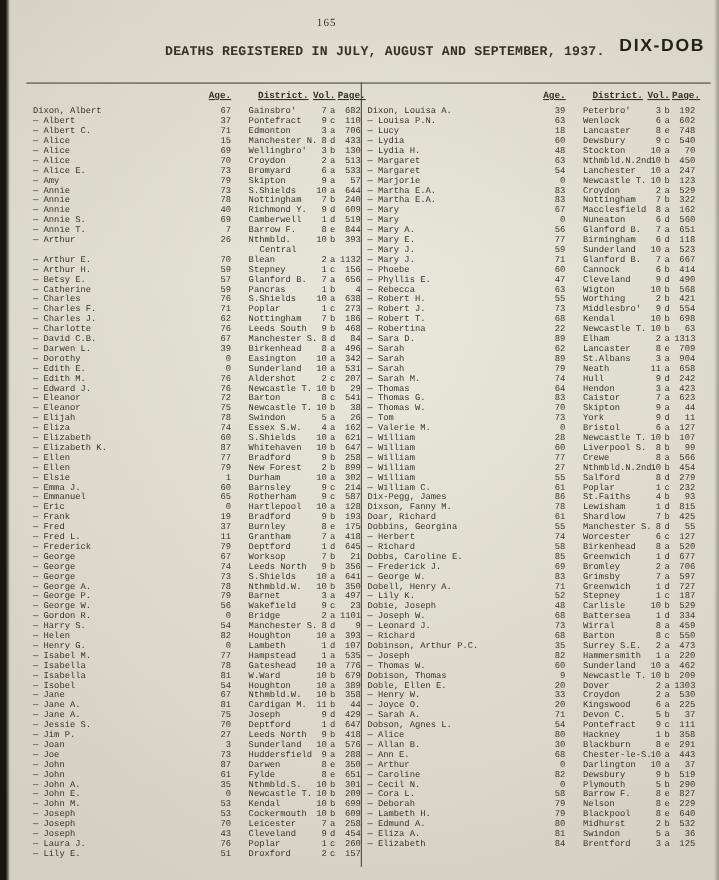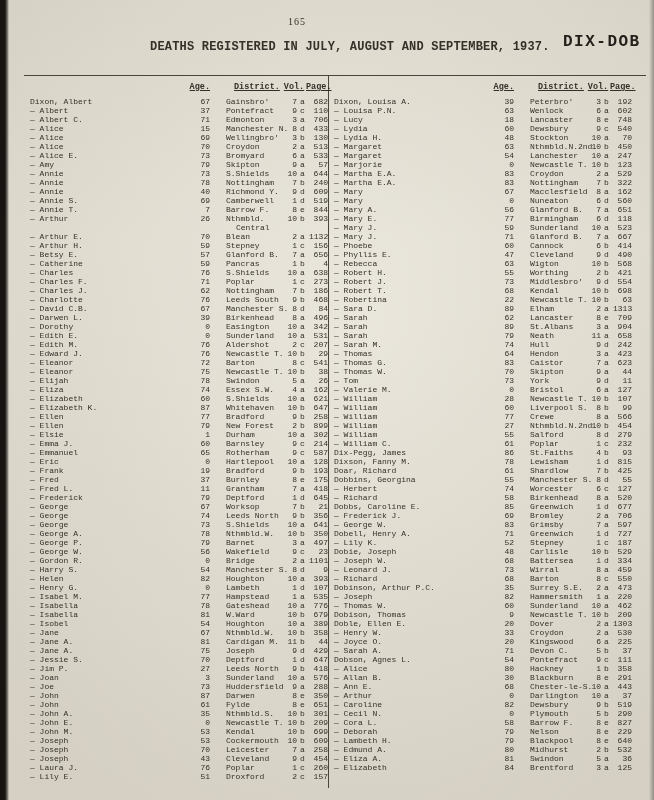--- a/index.html
+++ b/index.html
@@ -32,39 +32,39 @@
   .page-number{
     position:absolute;top:16px;left:288px;
     font-size:10px;letter-spacing:1px;font-family:Liberation Serif, serif;
   }
   .page-title{
     position:absolute;top:40px;left:150px;width:330px;
     font-size:12px;letter-spacing:0.2px;white-space:nowrap;font-weight:bold;
   }
   .index-range{
     position:absolute;top:33px;left:563px;
-    font-family:Liberation Mono, monospace;
+    font-family:Liberation Sans, sans-serif;
     font-weight:bold;font-size:16px;letter-spacing:1.5px;color:#23201b;
   }
   .top-rule{
     position:absolute;left:24px;right:8px;top:75px;height:0;
     border-top:1.5px solid var(--rule);
   }
   .col-divider{
     position:absolute;left:328px;top:75px;bottom:12px;width:0;
     border-left:1.2px solid var(--rule);
   }
   .colwrap{position:absolute;width:296px;}
   #col-left-wrap{left:30px;top:82px;}
   #col-right-wrap{left:334px;top:82px;}
   .hdr-row,.row{display:flex;align-items:flex-start;}
   .hdr-row{height:15px;font-weight:bold;}
   .hdr-row .h{text-decoration:underline;}
   .row{line-height:9px;font-size:8px;}
-  .hdr-row{font-size:8.5px;}
+  .hdr-row{font-size:8.5px;justify-content:space-between;}
   .c{flex:none;white-space:pre;}
   .name {width:150px;}
   .age  {width:30px;text-align:right;}
   .sp   {width:16px;}
   .dist {width:56px;}
   .voln {width:15px;text-align:right;}
   .voll {width:9px;padding-left:3px;}
   .pg   {width:19px;text-align:right;}
   .dist .dist2{display:block;padding-left:10px;font-family:Liberation Mono, monospace;}
   .hdr-row .dist{padding-left:8px;width:48px;}

